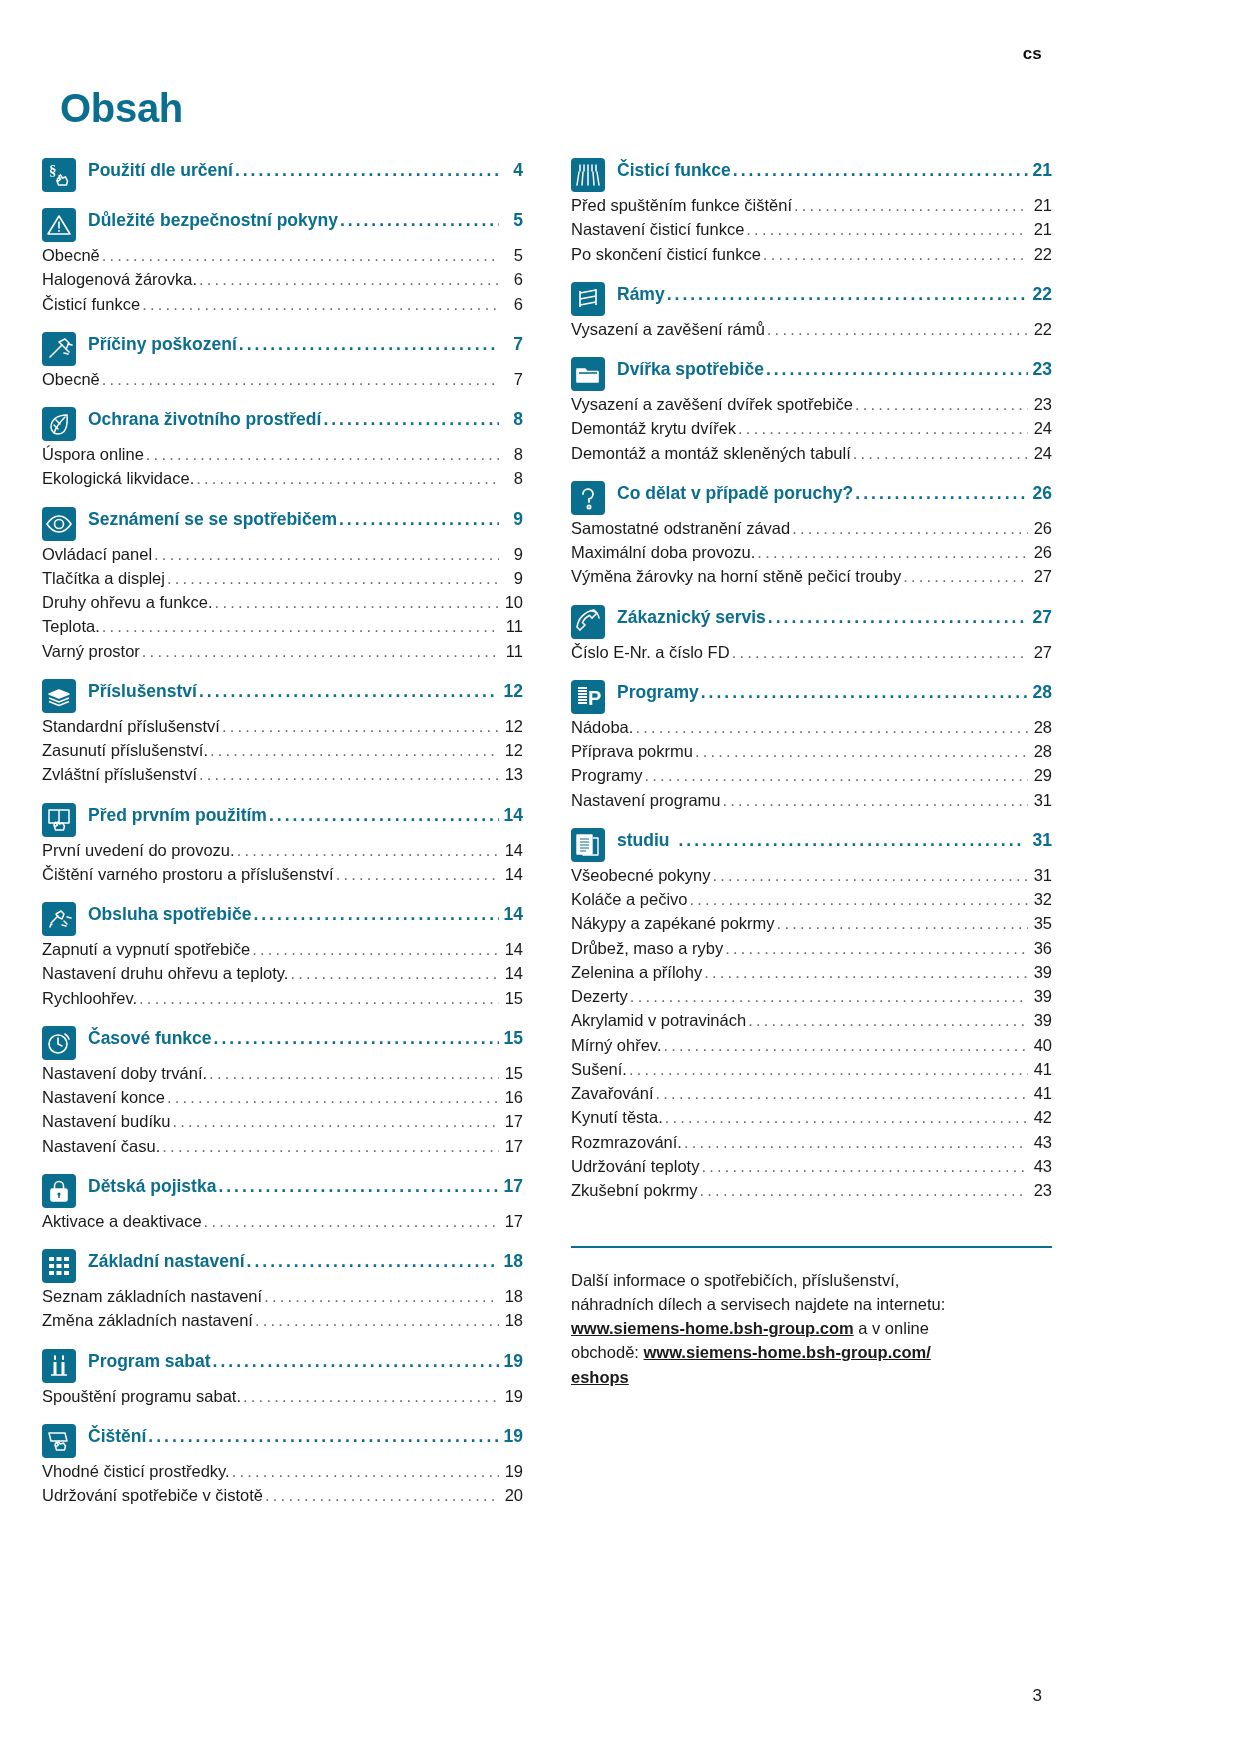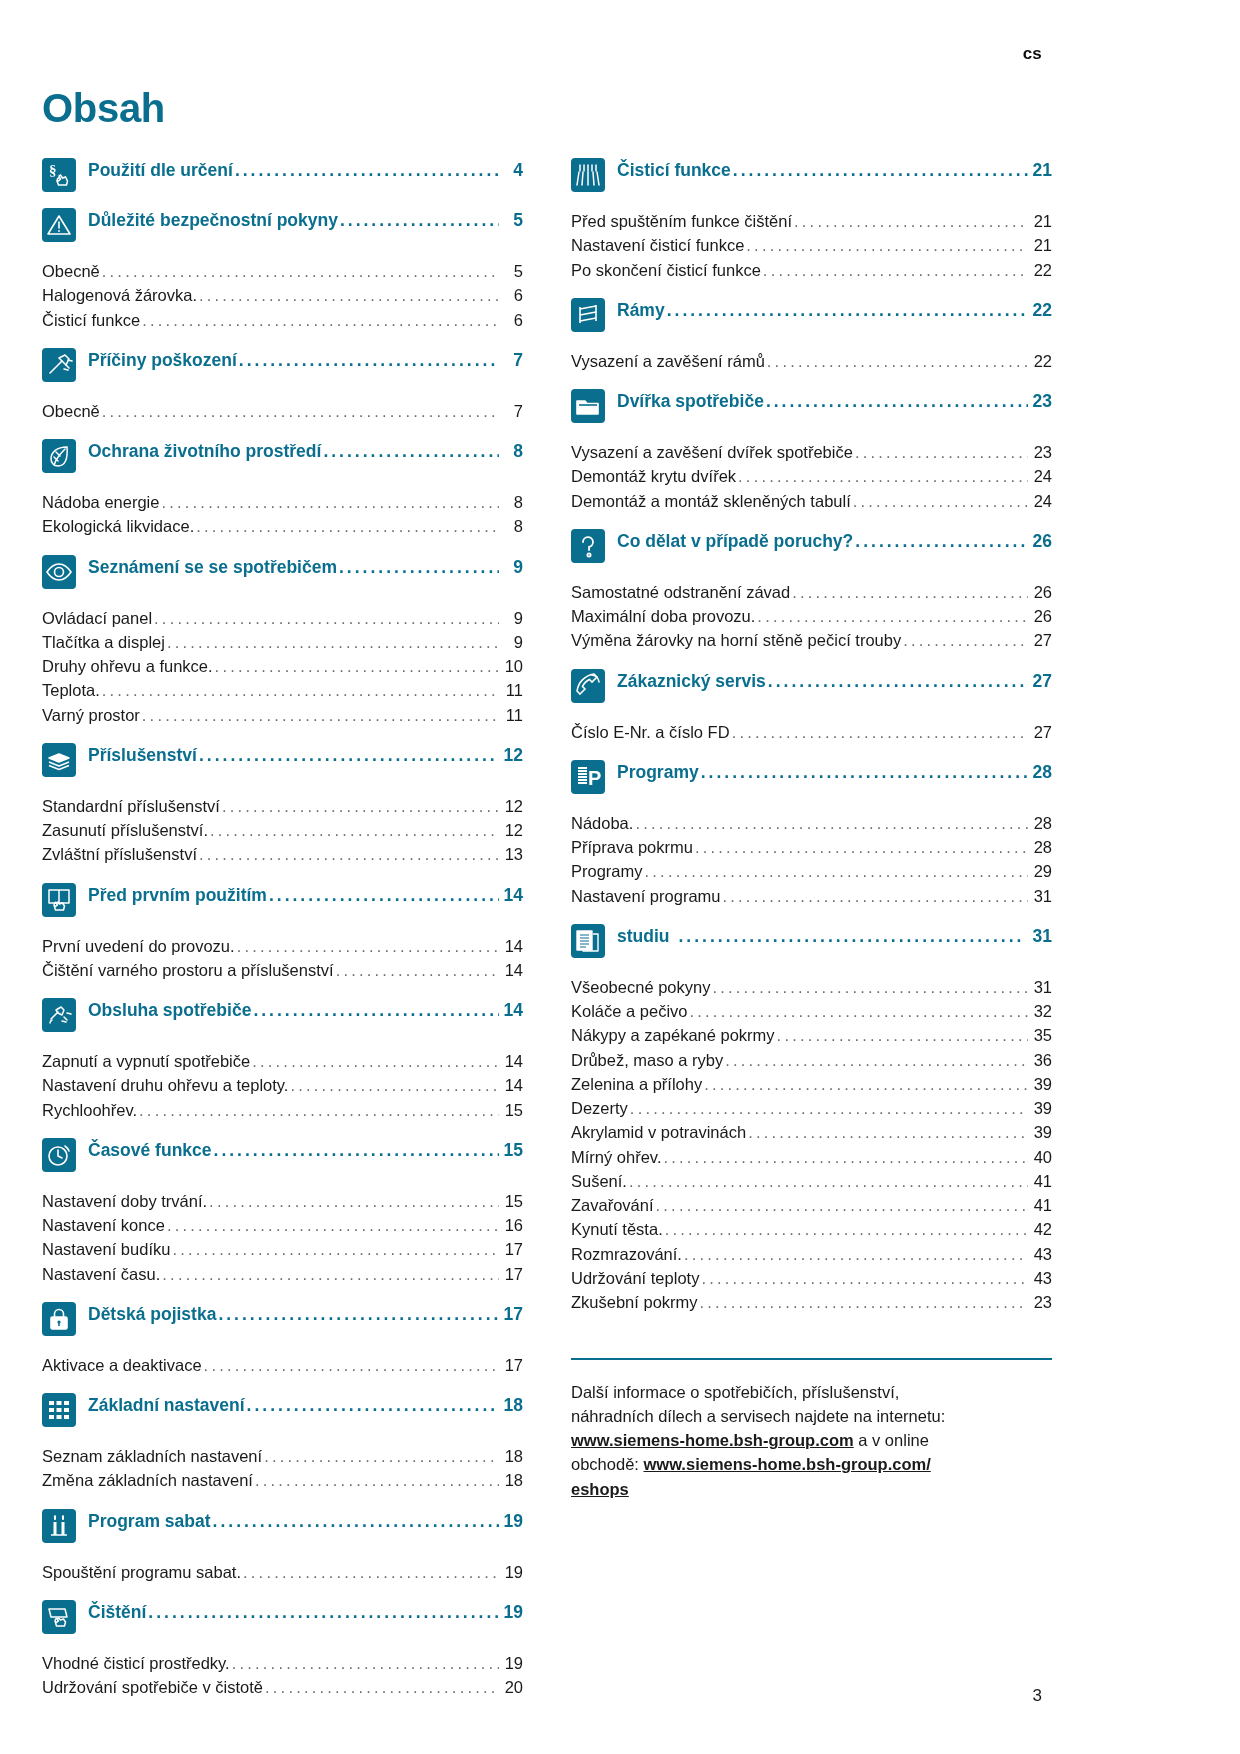--- a/index.html
+++ b/index.html
@@ -28,21 +28,21 @@
     right: 42px;
     font-size: 17px;
     font-weight: bold;
     color: #0d0d0d;
     letter-spacing: 0.2px;
   }
 
   
   .doc-title {
     position: absolute;
-    left: 42px;
+    left: 60px;
     top: 88px;
     font-size: 40px;
     font-weight: bold;
     color: #0a6e8f;
     letter-spacing: -0.3px;
     line-height: 1;
   }
 
   
   .columns {
@@ -142,21 +142,21 @@
     letter-spacing: 3.2px;
     font-size: 16.5px;
   }
   .sub .pageno {
     flex: 0 0 auto;
     text-align: right;
     min-width: 22px;
     color: #1a1a1a;
   }
 
-  .subs { margin-top: 17px; }
+  .subs { margin-top: 1px; }
 
   
   .note {
     margin-top: 44px;
     border-top: 2.5px solid #0a6e8f;
     padding-top: 20px;
   }
   .note p {
     margin: 0;
     font-size: 16.5px;
@@ -282,21 +282,21 @@
             <div class="sec-head-wrap">
               <div class="sec-line">
                 <span class="label">Ochrana životního prostředí</span>
                 <span class="leader">........................................................................................................................................................................................................</span>
                 <span class="pageno">8</span>
               </div>
             </div>
           </div>
           <div class="subs">
             <div class="sub">
-              <span class="label">Nádoba energie</span>
+              <span class="label">Úspora online</span>
               <span class="leader">........................................................................................................................................................................................................</span>
               <span class="pageno">8</span>
             </div>
             <div class="sub">
               <span class="label">Ekologická likvidace.</span>
               <span class="leader">........................................................................................................................................................................................................</span>
               <span class="pageno">8</span>
             </div>
           </div>
         </div>

